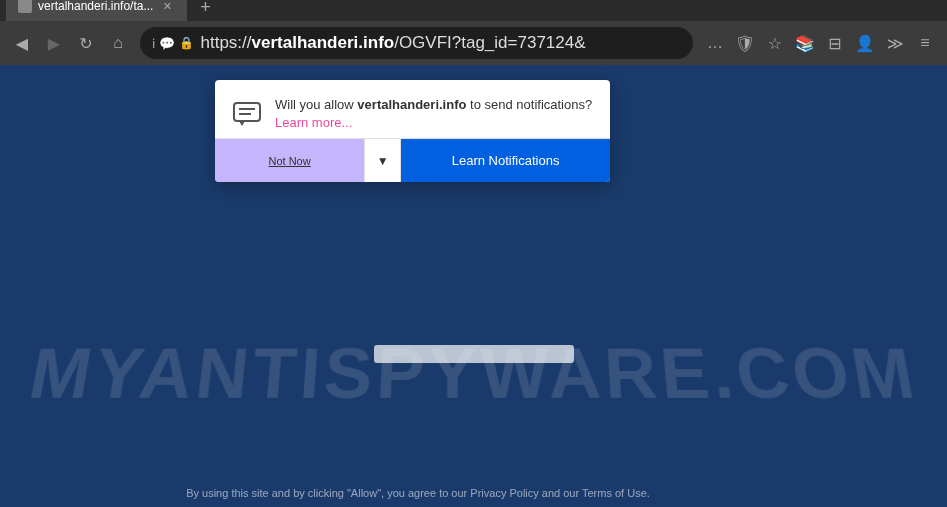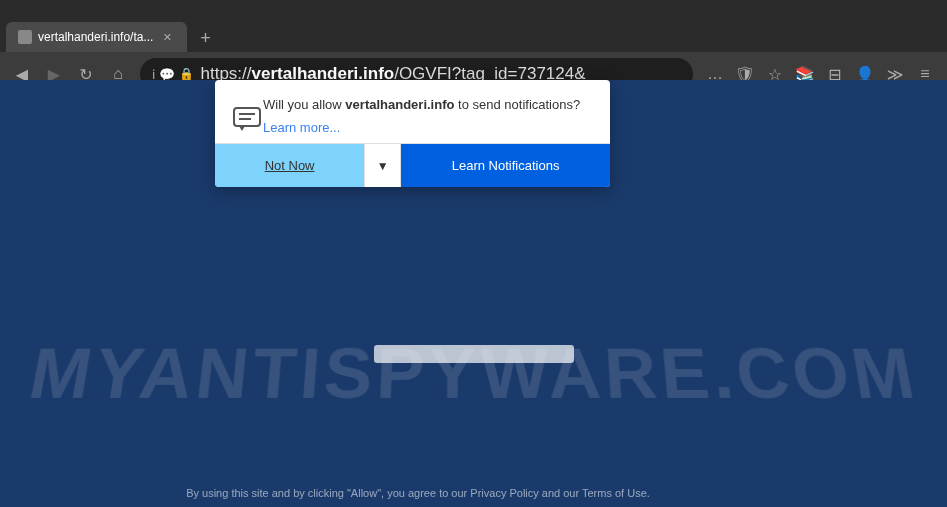--- a/index.html
+++ b/index.html
@@ -17,21 +17,21 @@
       background: #3b3b3b;
       width: 100%;
     }
 
     
     .tab-bar {
       display: flex;
       align-items: flex-end;
       padding: 6px 0 0 6px;
       background: #2b2b2b;
-      height: 52px;
+      height: 21px;
     }
 
     .tab {
       display: flex;
       align-items: center;
       background: #3c3c3c;
       border-radius: 6px 6px 0 0;
       padding: 6px 12px;
       min-width: 180px;
       max-width: 220px;
@@ -209,22 +209,23 @@
       width: 395px;
       background: #fff;
       border-radius: 4px;
       box-shadow: 0 4px 16px rgba(0,0,0,0.3);
       z-index: 100;
       overflow: hidden;
     }
 
     .popup-header {
       display: flex;
-      align-items: flex-end;
+      align-items: center;
       padding: 16px 16px 8px 16px;
+      gap: 12px;
     }
 
     .popup-icon {
       width: 32px;
       height: 32px;
       flex-shrink: 0;
       color: #555;
       margin-top: 2px;
     }
 
@@ -237,41 +238,41 @@
       color: #333;
       line-height: 1.4;
     }
 
     .popup-message .site-name {
       font-weight: bold;
     }
 
     .popup-learn-more {
       display: block;
-      margin-top: 6px;
+      margin-top: 0;
       font-size: 13px;
-      color: #3b82f6;
+      color: #ec4899;
       text-decoration: none;
       cursor: pointer;
     }
 
     .popup-buttons {
       display: flex;
       border-top: 1px solid #e0e0e0;
       height: 44px;
     }
 
     .btn-not-now {
       flex: 1;
       display: flex;
       align-items: center;
       justify-content: center;
-      background: #7dd3fc;
+      background: #c4b5fd;
       border: none;
-      font-size: 13px;
+      font-size: 11px;
       color: #333;
       cursor: pointer;
       border-right: 1px solid #e0e0e0;
       text-decoration: underline;
     }
 
     .btn-dropdown {
       width: 36px;
       display: flex;
       align-items: center;

